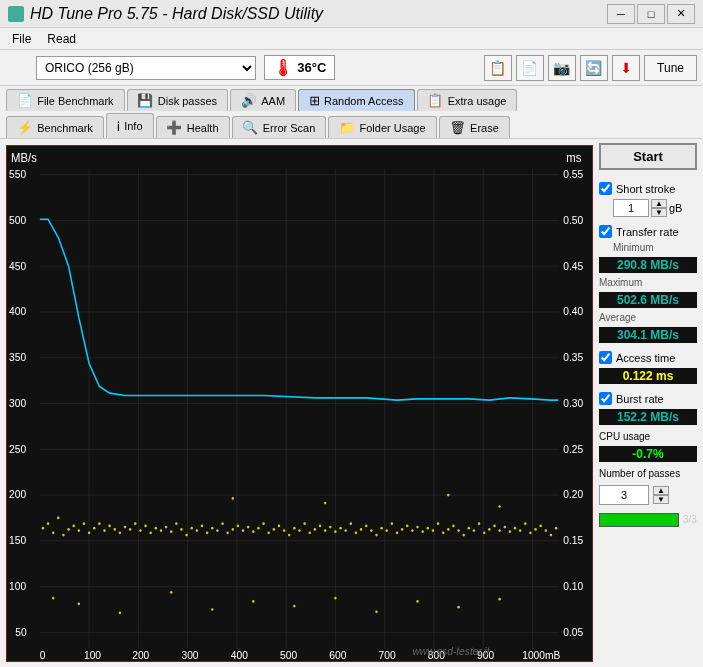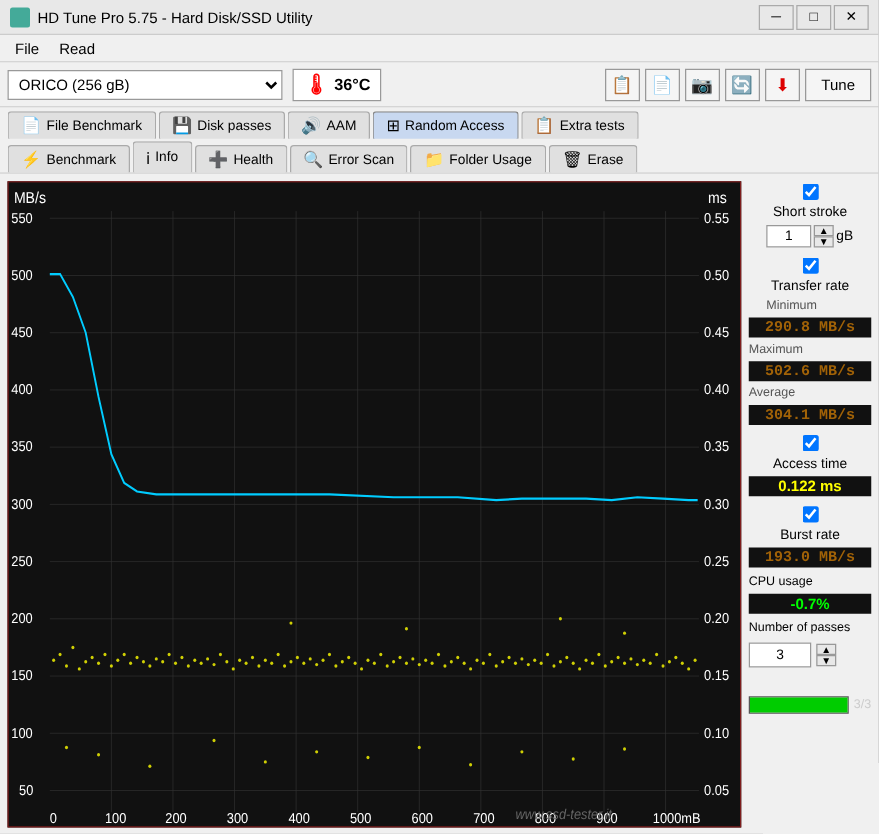--- a/index.html
+++ b/index.html
@@ -1,31 +1,31 @@
 <!DOCTYPE html>
 <html><head>
   <meta charset="utf-8">
   <style>
     * { margin: 0; padding: 0; box-sizing: border-box; }
     body { width: 703px; height: 667px; background: #f0f0f0; font-family: 'Segoe UI', Tahoma, sans-serif; font-size: 12px; overflow: hidden; }
     
     
     .title-bar { background: #e8e8e8; border-bottom: 1px solid #ccc; display: flex; align-items: center; justify-content: space-between; padding: 4px 8px; height: 28px; }
-    .title-bar-left { display: flex; align-items: center; gap: 6px; font-size: 12px; }
+    .title-bar-left { display: flex; align-items: center; gap: 6px; font-size: 16px; font-style: italic; }
     .title-bar-icon { width: 16px; height: 16px; background: #4a9; border-radius: 2px; display: inline-block; }
     .title-bar-controls { display: flex; gap: 2px; }
     .title-ctrl { width: 28px; height: 20px; border: 1px solid #aaa; background: #e8e8e8; cursor: pointer; font-size: 11px; display: flex; align-items: center; justify-content: center; }
     
     
     .menu-bar { background: #f0f0f0; border-bottom: 1px solid #ccc; display: flex; align-items: center; padding: 2px 6px; height: 22px; gap: 4px; }
     .menu-item { padding: 2px 6px; cursor: pointer; font-size: 12px; }
     
     
     .toolbar { background: #f0f0f0; border-bottom: 1px solid #ccc; display: flex; align-items: center; padding: 4px 6px; gap: 8px; height: 36px; }
-    .disk-select { width: 220px; height: 24px; border: 1px solid #999; background: white; font-size: 12px; padding: 0 4px; }
+    .disk-select { width: 220px; height: 24px; border: 1px solid #999; background: white; font-size: 12px; padding: 0 4px; margin-left: 30px; }
     .temp-display { background: #fff; border: 1px solid #999; padding: 2px 8px; font-size: 13px; font-weight: bold; display: flex; align-items: center; gap: 4px; }
     .toolbar-icons { display: flex; gap: 4px; margin-left: auto; }
     .toolbar-icon-btn { width: 28px; height: 26px; border: 1px solid #999; background: #f5f5f5; cursor: pointer; display: flex; align-items: center; justify-content: center; font-size: 14px; }
     .exit-btn { padding: 2px 12px; border: 1px solid #999; background: #f5f5f5; cursor: pointer; font-size: 12px; height: 26px; }
     
     
     .tabs-area { background: #f0f0f0; border-bottom: 1px solid #ccc; padding: 3px 6px 0; }
     .tabs-row { display: flex; gap: 0; align-items: flex-end; }
     .tab-item { display: flex; align-items: center; gap: 4px; padding: 3px 10px; border: 1px solid #aaa; border-bottom: none; background: #e0e0e0; cursor: pointer; font-size: 11px; margin-right: 2px; border-radius: 3px 3px 0 0; white-space: nowrap; }
     .tab-item.active { background: #c8d8f0; border-color: #888; }
@@ -38,27 +38,27 @@
     .chart-container { flex: 1; background: #111; margin: 6px 0 6px 6px; position: relative; border: 1px solid #7f1d1d; }
     .chart-canvas { width: 100%; height: 100%; }
     
     
     .right-panel { width: 110px; padding: 4px 6px; display: flex; flex-direction: column; gap: 4px; }
     .start-btn { width: 100%; padding: 4px; border: 2px solid #888; background: #e8e8e8; cursor: pointer; font-size: 13px; font-weight: bold; text-align: center; margin-bottom: 4px; }
     
     .radio-group { display: flex; flex-direction: column; gap: 2px; }
     .radio-item { display: flex; align-items: center; gap: 4px; font-size: 11px; cursor: pointer; }
     
-    .checkbox-item { display: flex; align-items: center; gap: 4px; font-size: 11px; cursor: pointer; margin-top: 4px; flex-direction: column; }
+    .checkbox-item { display: flex; align-items: center; gap: 4px; font-size: 11px; cursor: pointer; margin-top: 4px; }
     
     .short-stroke-row { display: flex; align-items: center; gap: 2px; margin-left: 14px; }
     .short-stroke-input { width: 36px; height: 18px; border: 1px solid #999; text-align: center; font-size: 11px; }
     .short-stroke-label { font-size: 11px; }
     .stat-value { font-size: 12px; font-weight: bold; text-align: center; padding: 1px 0; }
-    .stat-value.cyan { color: #a16207; background: #111; font-family: Liberation Mono, monospace; }
+    .stat-value.cyan { color: #14b8a6; background: #111; }
     .stat-value.yellow { color: #ffff00; background: #111; }
     
     .passes-input { width: 50px; height: 20px; border: 1px solid #999; text-align: center; font-size: 11px; }
     .passes-row { display: flex; align-items: center; gap: 4px; margin-top: 2px; }
     
     .progress-bar-outer { background: #333; height: 14px; width: 80px; border: 1px solid #555; margin-top: 2px; }
     .progress-bar-inner { background: #00cc00; height: 100%; }
     .progress-label { font-size: 10px; color: #ccc; text-align: center; }
 
     .stepper-btns { display: flex; flex-direction: column; }
@@ -115,21 +115,21 @@
     <div class="tab-item">
       <span class="tab-icon">🔊</span>
       <span>AAM</span>
     </div>
     <div class="tab-item active">
       <span class="tab-icon">⊞</span>
       <span>Random Access</span>
     </div>
     <div class="tab-item">
       <span class="tab-icon">📋</span>
-      <span>Extra tests</span>
+      <span>Extra usage</span>
     </div>
   </div>
   <div class="tabs-row" style="margin-top:2px;">
     <div class="tab-item">
       <span class="tab-icon">⚡</span>
       <span>Benchmark</span>
     </div>
     <div class="tab-item">
       <span class="tab-icon">ℹ</span>
       <span>Info</span>
@@ -347,20 +347,21 @@
         <circle cx="310" cy="312" r="1.2"></circle>
         <circle cx="430" cy="305" r="1.2"></circle>
         <circle cx="480" cy="315" r="1.2"></circle>
       </g>
 
       <text x="395" y="445" fill="#666" font-size="10" font-family="sans-serif" font-style="italic">www.ssd-tester.it</text>
     </svg>
   </div>
 
   <div class="right-panel">
+    <button class="start-btn">Start</button>
 
 
     <label class="checkbox-item">
       <input type="checkbox" checked="" style="">
       <span>Short stroke</span>
     </label>
     <div class="short-stroke-row">
       <input class="short-stroke-input" type="text" value="1" style="">
       <div class="stepper-btns">
         <button class="stepper-btn">▲</button>
@@ -383,33 +384,33 @@
     <label class="checkbox-item">
       <input type="checkbox" checked="" style="">
       <span>Access time</span>
     </label>
     <div class="stat-value yellow">0.122 ms</div>
 
     <label class="checkbox-item">
       <input type="checkbox" checked="" style="">
       <span>Burst rate</span>
     </label>
-    <div class="stat-value cyan">193.0 MB/s</div>
+    <div class="stat-value cyan">152.2 MB/s</div>
 
     <div style="font-size:10px; margin-top:2px;">CPU usage</div>
     <div class="stat-value" style="color:#00ff00; background:#111; font-size:12px; font-weight:bold; text-align:center;">-0.7%</div>
 
     <div style="font-size:10px; margin-top:2px;">Number of passes</div>
     <div class="passes-row">
       <input class="passes-input" type="text" value="3" style="">
       <div class="stepper-btns">
         <button class="stepper-btn">▲</button>
         <button class="stepper-btn">▼</button>
       </div>
     </div>
-    <div style="display:flex; align-items:center; gap:4px; margin-top:17px;">
+    <div style="display:flex; align-items:center; gap:4px; margin-top:2px;">
       <div class="progress-bar-outer">
         <div class="progress-bar-inner" style="width:100%;"></div>
       </div>
       <span class="progress-label">3/3</span>
     </div>
   </div>
 </div>
 
 </body></html>

